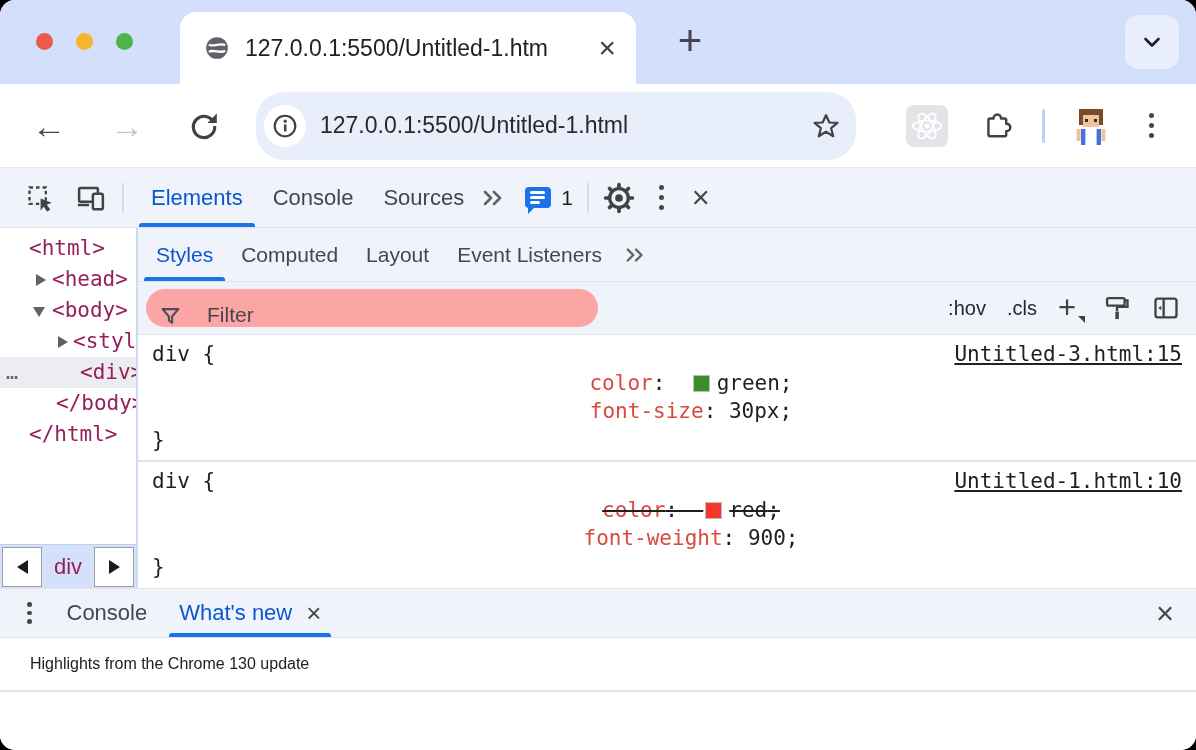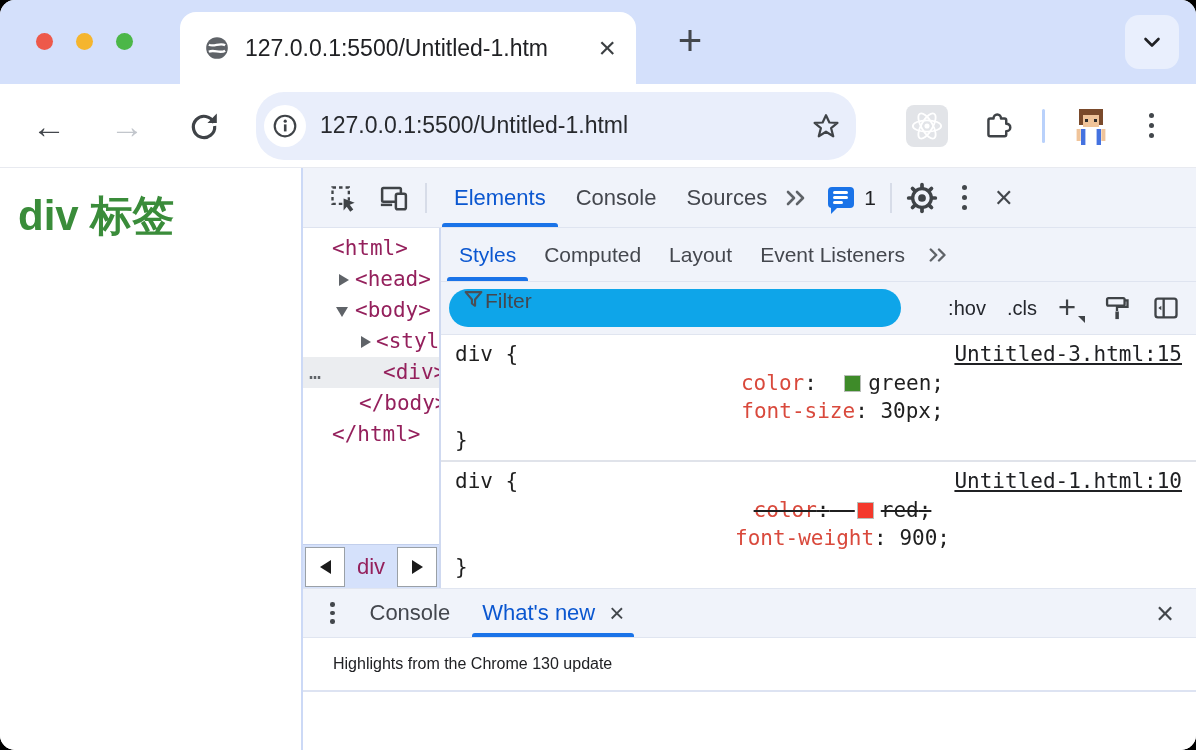--- a/index.html
+++ b/index.html
@@ -74,21 +74,21 @@
   .tri-right { width:0;height:0; border-left:11px solid #1b1b1b; border-top:7px solid transparent; border-bottom:7px solid transparent; }
   .crumb-label { font-size:22px; color:#94205c; }
 
   
   .styles-pane { flex:1; display:flex; flex-direction:column; min-width:0; }
   .styles-tabs { height:54px; flex:none; background:#f0f3fa; border-bottom:1px solid #dfe4f0; display:flex; align-items:center; padding-left:4px; }
   .s-tab { padding:0 14px; height:100%; display:flex; align-items:center; position:relative; color:#44474e; font-size:21px; }
   .s-tab.active { color:#0b57d0; }
   .s-tab.active::after { content:""; position:absolute; left:2px; right:2px; bottom:0; height:4px; background:#1a73e8; border-radius:3px 3px 0 0; }
   .filter-row { height:53px; flex:none; background:#f0f3fa; border-bottom:1px solid #e0e5f0; display:flex; align-items:center; padding:0 16px 0 8px; }
-  .filter-pill { width:452px; height:38px; border-radius:19px; background:#0ea5e9; display:flex; align-items:flex-start; padding:0 14px; gap:1px; }
+  .filter-pill { width:452px; height:38px; border-radius:19px; background:#fca5a5; display:flex; align-items:flex-end; padding:0 14px; gap:26px; }
   .filter-input { border:none; outline:none; background:transparent; font-size:21px; color:#3f4347; width:330px; font-family:"Liberation Sans",sans-serif; }
   .filter-input::placeholder { color:#44474e; opacity:1; }
   .style-toggles { margin-left:auto; display:flex; align-items:center; gap:21px; }
   .tog { font-size:20px; color:#24272d; }
   .plus-btn { position:relative; font-size:31px; color:#3f4347; line-height:26px; padding-right:6px; }
   .plus-btn::after { content:""; position:absolute; right:-3px; bottom:-2px; border-top:7px solid #3f4347; border-left:7px solid transparent; }
 
   .rules { flex:1; background:#fff; overflow:hidden; font-family:"DejaVu Sans Mono",monospace; font-size:21px; line-height:28.5px; color:#1f1f1f; }
   .rule { padding:5px 0 6px 0; }
   .rule + .rule { border-top:2px solid #e0e3ea; }
@@ -205,23 +205,20 @@
     </span>
     <span class="kebab">
         <i></i>
         <i></i>
         <i></i>
       </span>
   </div>
 
   <div class="content">
 
-    <div class="page">
-      <div class="page-text">div 标签</div>
-    </div>
 
     <div class="devtools">
 
       <div class="dt-topbar">
         <span class="icon-btn" style="margin-left:26px">
           <svg width="28" height="28" viewBox="0 0 24 24">
               <rect x="3" y="3" width="14" height="14" fill="none" stroke="#3f4347" stroke-width="2" stroke-dasharray="3 2.6"></rect>
               <path d="M12.5 12.5 l9.5 3.6 -4.2 1.6 3 4.1 -2.6 1.9 -3-4.1 -2.7 3.2 z" fill="#3f4347"></path>
             </svg>
         </span>

